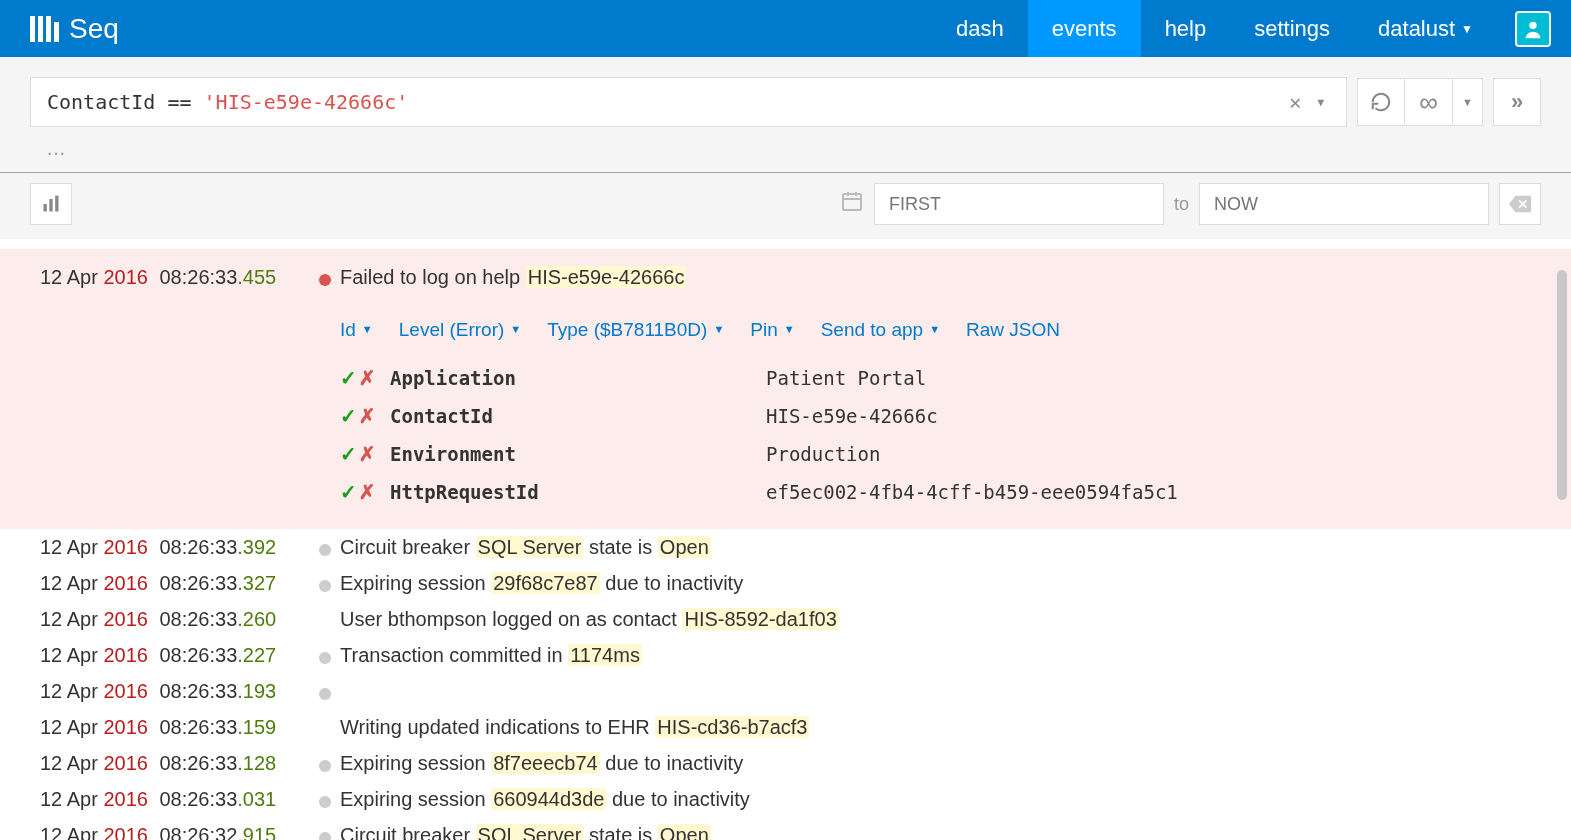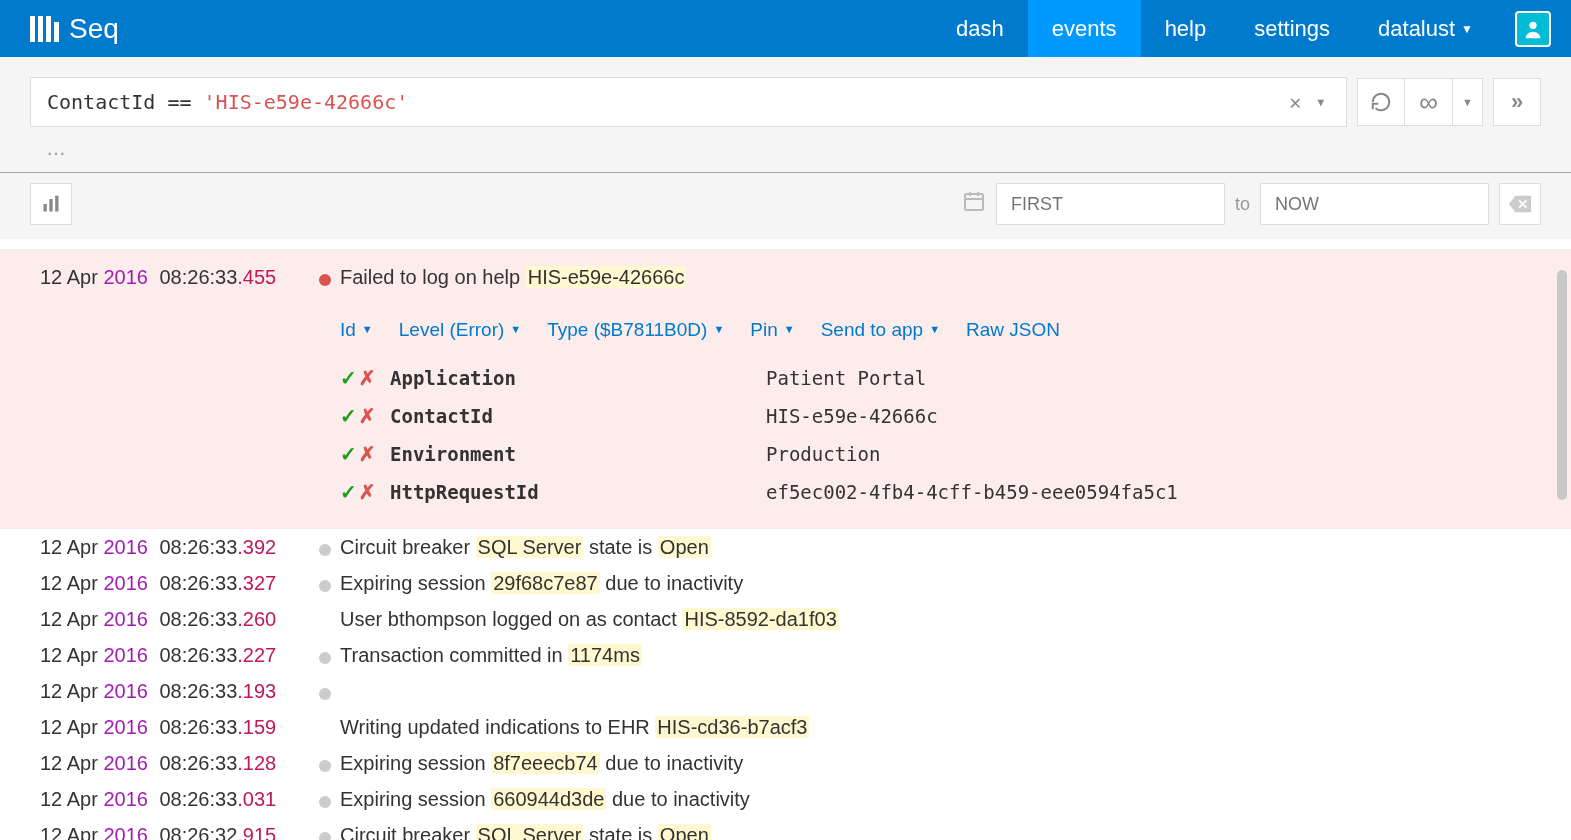--- a/index.html
+++ b/index.html
@@ -32,34 +32,34 @@
 .btn { background: #fff; border: 1px solid #ddd; height: 48px; min-width: 48px; display: flex; align-items: center; justify-content: center; cursor: pointer; color: #888; font-size: 20px; }
 .btn-group { display: flex; }
 .btn-group .btn + .btn { border-left: none; }
 .ellipsis { color: #999; font-size: 20px; padding: 10px 16px 0 16px; letter-spacing: 2px; }
 
 
 .rangebar { background: #f5f5f5; padding: 10px 30px 14px 30px; display: flex; align-items: center; }
 .chart-btn { background: #fff; border: 1px solid #ddd; width: 42px; height: 42px; display:flex; align-items:center; justify-content:center; cursor:pointer; }
 .range-right { margin-left: auto; display: flex; align-items: center; gap: 10px; }
 .cal-icon { color: #bbb; font-size: 24px; }
-.range-input { border: 1px solid #ddd; background: #fff; height: 42px; padding: 0 14px; font-size: 18px; color: #bbb; width: 229px; }
+.range-input { border: 1px solid #ddd; background: #fff; height: 42px; padding: 0 14px; font-size: 18px; color: #bbb; width: 290px; }
 .to-label { color: #999; font-size: 18px; }
 .clear-range { background: #fff; border: 1px solid #ddd; width: 42px; height: 42px; display:flex; align-items:center; justify-content:center; color:#bbb; cursor:pointer; }
 
 
 .events { padding: 10px 0 0 0; }
 .event { display: flex; padding: 2px 30px 2px 40px; font-size: 20px; line-height: 1.6; }
 .event.expanded { background: #fdecec; padding-top: 12px; padding-bottom: 18px; flex-direction: column; }
 .event-header-row { display: flex; }
 .ts { width: 270px; flex-shrink: 0; white-space: nowrap; }
 .ts-date { color: #333; }
-.ts-year { color: #a21caf; }
+.ts-year { color: #b91c1c; }
 .ts-time { color: #333; margin-left: 6px; }
-.ts-ms { color: #be185d; }
+.ts-ms { color: #4d7c0f; }
 .bullet { width: 30px; flex-shrink: 0; display: flex; align-items: center; justify-content: center; padding-top: 6px; }
 .dot { width: 12px; height: 12px; border-radius: 50%; }
 .dot.red { background: #d9534f; }
 .dot.gray { background: #ccc; }
 .dot.none { background: transparent; }
 .msg { flex: 1; }
 .hl { background: #fff8d0; border-radius: 2px; padding: 0 2px; }
 
 .event-meta { margin-left: 300px; margin-top: 22px; display: flex; gap: 26px; flex-wrap: wrap; }
 .meta-item { color: #007acc; font-size: 19px; cursor: pointer; display: flex; align-items: center; gap: 6px; }

